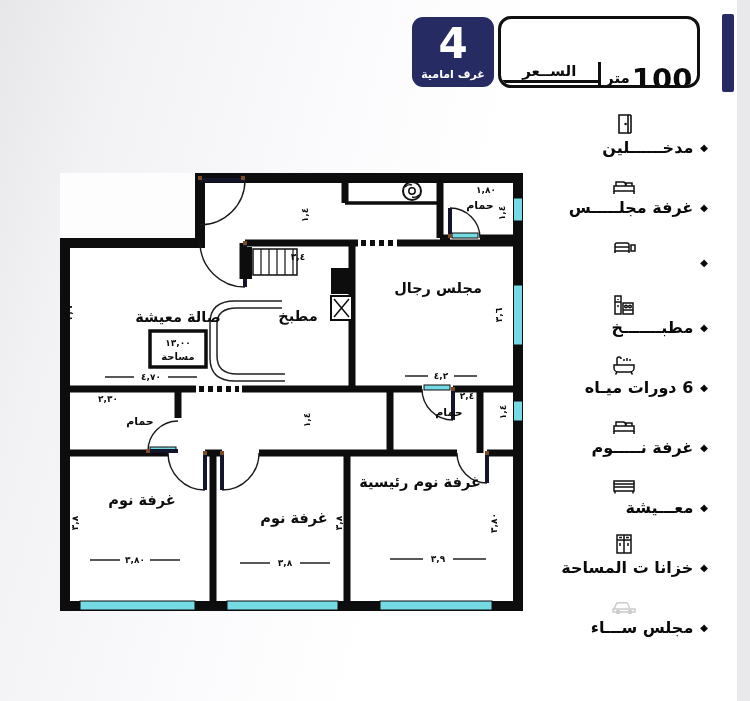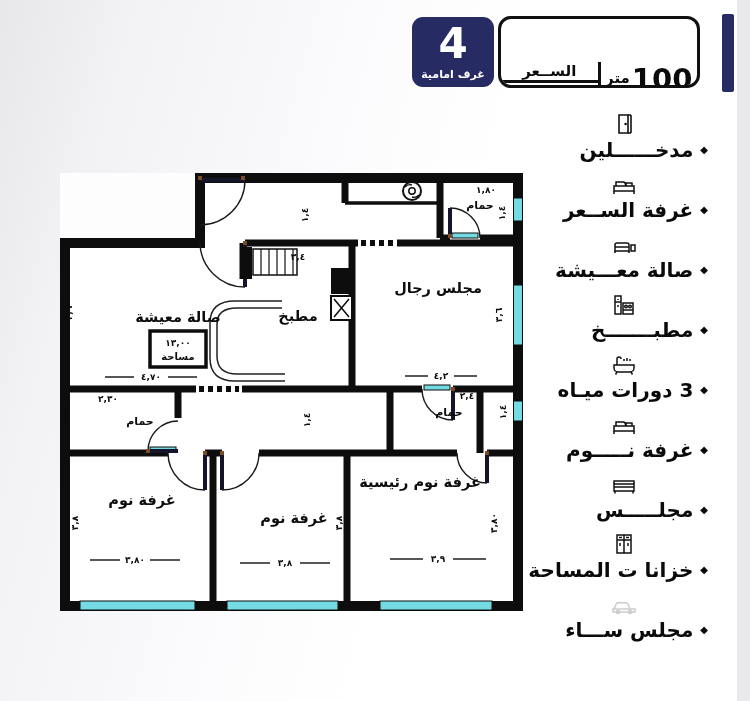--- a/index.html
+++ b/index.html
@@ -44,21 +44,21 @@
 
   
   .sidebar { position: absolute; left: 540px; top: 110px; width: 168px; }
   .side-item { height: 60px; display: flex; flex-direction: column; align-items: center; }
   .side-item .icon { height: 26px; display: flex; align-items: flex-end; justify-content: center; }
   .side-item .row {
     direction: rtl; width: 100%; display: flex; align-items: center;
     justify-content: flex-start; gap: 7px; margin-top: 2px;
   }
   .side-item .bullet { font-size: 10px; color: #0a0a0a; line-height: 1; }
-  .side-item .label { font-size: 20px; font-weight: 700; color: #0a0a0a; white-space: nowrap; }
+  .side-item .label { font-size: 16px; font-weight: 700; color: #0a0a0a; white-space: nowrap; }
   .icon svg { display: block; }
 
   
   .plan { position: absolute; left: 50px; top: 163px; width: 485px; height: 468px; }
   .plan text { font-family: "DejaVu Sans", sans-serif; fill: #0d0d0d; }
   .room-lbl { font-size: 14.5px; font-weight: 700; }
   .room-lbl-sm { font-size: 11px; font-weight: 700; }
   .dim { font-size: 9px; font-weight: 700; }
   .wall { stroke: #0d0d0d; fill: none; }
   .thin { stroke: #222; fill: none; stroke-width: 1.5; }
@@ -120,37 +120,36 @@
             <g fill="none" stroke="#111" stroke-width="1.5">
               <path d="M3 17 v-5 h20 v5 z"></path>
               <path d="M3 17 v3 M23 17 v3"></path>
               <path d="M5 12 v-4 h7 a2.5 2.5 0 0 1 2.5 2.5 V12"></path>
               <path d="M15 12 V9 h6 v3"></path>
             </g>
           </svg>
       </span>
       <span class="row">
           <span class="bullet">◆</span>
-          <span class="label">غرفة الســعر</span>
+          <span class="label">غرفة مجلـــــس</span>
         </span>
     </div>
 
     <div class="side-item">
       <span class="icon">
         <svg width="26" height="22" viewBox="0 0 26 22">
             <g fill="none" stroke="#111" stroke-width="1.5">
               <path d="M4 17 v-6 a2 2 0 0 1 2-2 h10 a2 2 0 0 1 2 2 v6 z"></path>
               <path d="M4 13 h14 M4 17 v2 M18 17 v2"></path>
               <rect x="20" y="11" width="4" height="6"></rect>
             </g>
           </svg>
       </span>
       <span class="row">
           <span class="bullet">◆</span>
-          <span class="label">صالة معـــيشة</span>
         </span>
     </div>
 
     <div class="side-item">
       <span class="icon">
         <svg width="26" height="22" viewBox="0 0 26 22">
             <g fill="none" stroke="#111" stroke-width="1.5">
               <rect x="4" y="2" width="6" height="18"></rect>
               <path d="M4 8 h6 M7 5 v1 M7 11 v2"></path>
               <rect x="12" y="9" width="10" height="11"></rect>
@@ -172,21 +171,21 @@
             <g fill="none" stroke="#111" stroke-width="1.5">
               <path d="M3 11 h20 v3 a4 4 0 0 1-4 4 H7 a4 4 0 0 1-4-4 z"></path>
               <path d="M6 18 l-1.5 2.5 M20 18 l1.5 2.5"></path>
               <path d="M6 11 V5 a2 2 0 0 1 4 0"></path>
               <path d="M13 5 v2 M16 4 v3 M19 5 v2"></path>
             </g>
           </svg>
       </span>
       <span class="row">
           <span class="bullet">◆</span>
-          <span class="label">3 دورات ميـاه</span>
+          <span class="label">6 دورات ميـاه</span>
         </span>
     </div>
 
     <div class="side-item">
       <span class="icon">
         <svg width="26" height="22" viewBox="0 0 26 22">
             <g fill="none" stroke="#111" stroke-width="1.5">
               <path d="M3 17 v-5 h20 v5 z"></path>
               <path d="M3 17 v3 M23 17 v3"></path>
               <path d="M5 12 v-4 h7 a2.5 2.5 0 0 1 2.5 2.5 V12"></path>
@@ -206,21 +205,21 @@
             <g fill="none" stroke="#111" stroke-width="1.5">
               <path d="M4 17 v-7 h20 v7 z"></path>
               <path d="M4 13 h20"></path>
               <path d="M4 10 V7 h20 v3"></path>
               <path d="M5 17 v2.5 M23 17 v2.5"></path>
             </g>
           </svg>
       </span>
       <span class="row">
           <span class="bullet">◆</span>
-          <span class="label">مجلـــــس</span>
+          <span class="label">معـــيشة</span>
         </span>
     </div>
 
     <div class="side-item">
       <span class="icon">
         <svg width="24" height="24" viewBox="0 0 24 24">
             <g fill="none" stroke="#111" stroke-width="1.5">
               <rect x="5" y="3" width="14" height="18"></rect>
               <path d="M12 3 v18 M5 8 h14"></path>
               <path d="M8 11 v3 M16 11 v3"></path>

